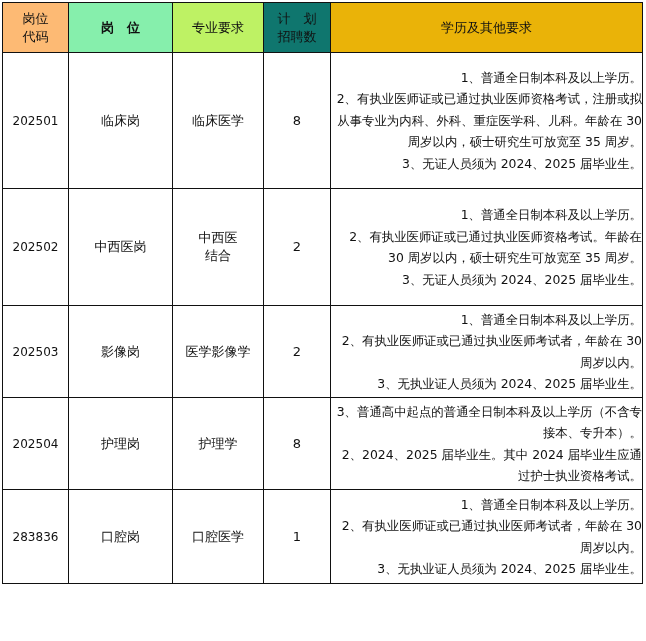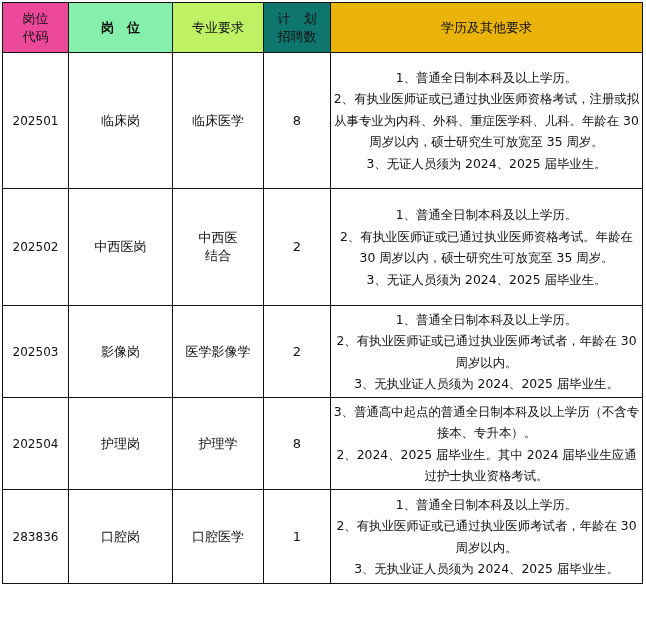--- a/index.html
+++ b/index.html
@@ -47,21 +47,21 @@
       text-align: center;
       font-size: 13px;
       line-height: 18px;
       margin-top: 29px;
     }
     td.code { font-size: 12px; }
     td.req {
       padding: 4px 4px 4px 5px;
       font-size: 12.4px;
       line-height: 21.5px;
-      text-align: center;
+      text-align: right;
     }
     .req-line { display: block; white-space: normal; }
     .row-1 { height: 136px; }
     .row-2 { height: 117px; }
     .row-3 { height: 92px; }
     .row-4 { height: 92px; }
     .row-5 { height: 94px; }
     .row-6 { height: 48px; }
     .hdr-line { display: block; }
   </style>
@@ -71,21 +71,21 @@
 <table class="recruit">
   <colgroup>
     <col class="c-code">
     <col class="c-pos">
     <col class="c-major">
     <col class="c-num">
     <col class="c-req">
   </colgroup>
   <thead>
     <tr>
-      <th style="background: #ec4899; margin-top: 29px;">
+      <th style="background: #fdba74; margin-top: 29px;">
         <span class="hdr-line">岗位</span>
         <span class="hdr-line">代码</span>
       </th>
       <th style="background: #86efac; font-weight: bold;">岗　位</th>
       <th style="background: #bef264;">专业要求</th>
       <th style="background: #0f766e;">
         <span class="hdr-line">计　划</span>
         <span class="hdr-line">招聘数</span>
       </th>
       <th style="background: #eab308;">学历及其他要求</th>

